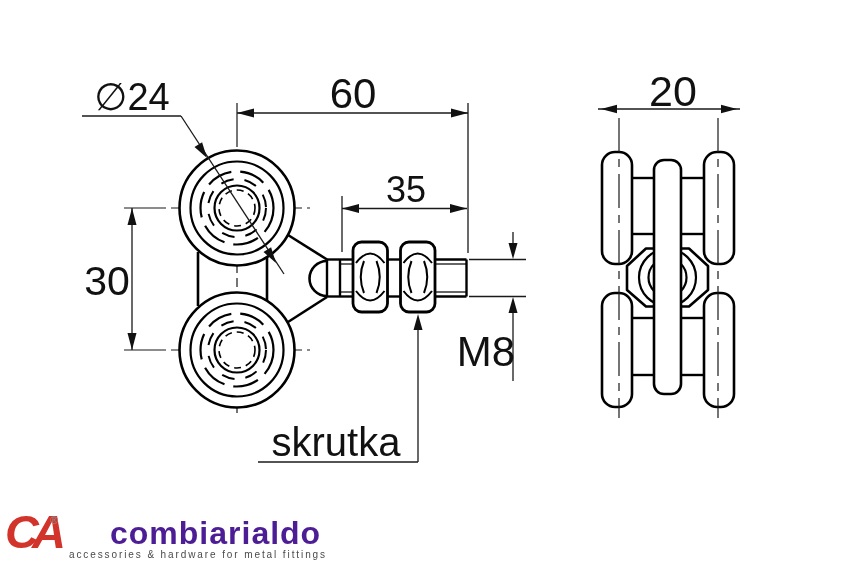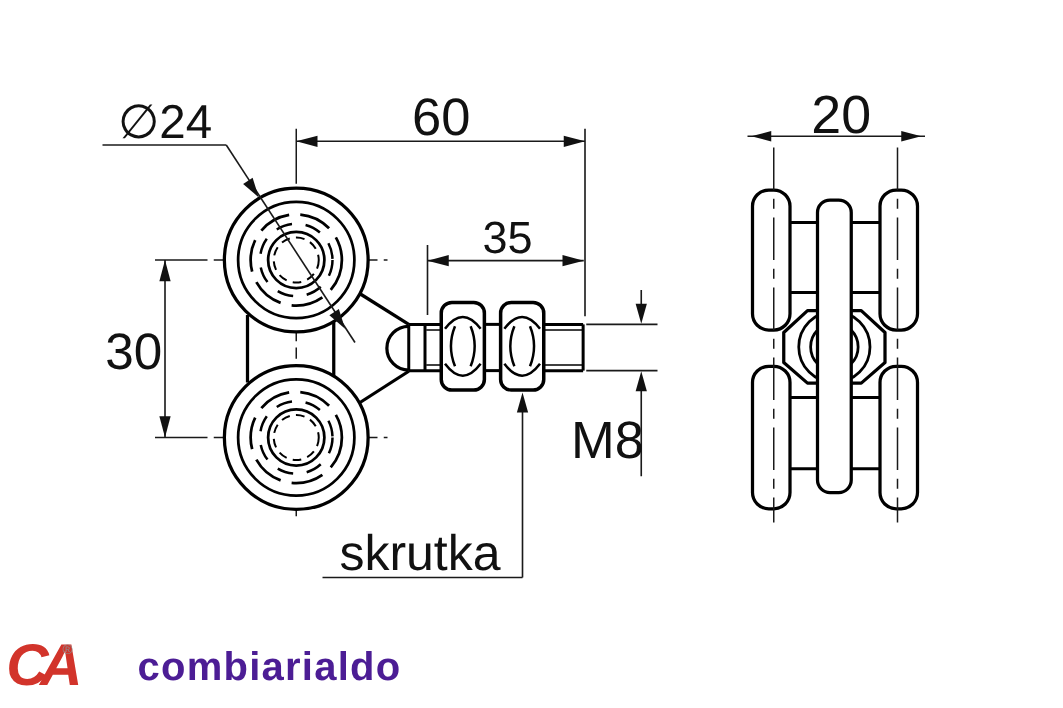--- a/index.html
+++ b/index.html
@@ -173,15 +173,16 @@
   <text class="dimtext" x="107" y="295" font-size="41" text-anchor="middle">30</text>
   <text class="dimtext" x="486" y="366" font-size="42" text-anchor="middle">M8</text>
   <text class="dimtext" x="673" y="106" font-size="43" text-anchor="middle">20</text>
   <text class="dimtext" x="336" y="456" font-size="40" text-anchor="middle">skrutka</text>
 </svg>
 
 <div id="logo">
   <div id="logo-ca">CA</div>
   <div id="logo-reg">®</div>
   <div id="logo-brand">combiarialdo</div>
+  <div id="logo-tagline">accessories &amp; hardware for metal fittings</div>
 </div>
 
 </div>
 
 </body></html>

